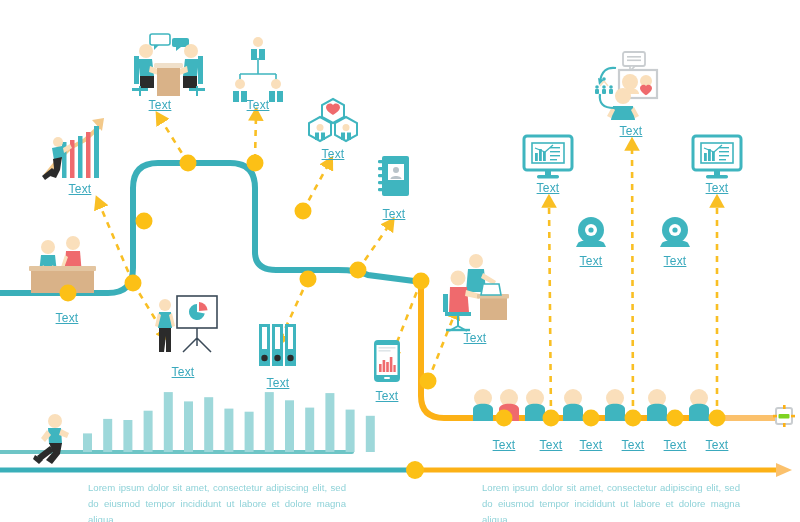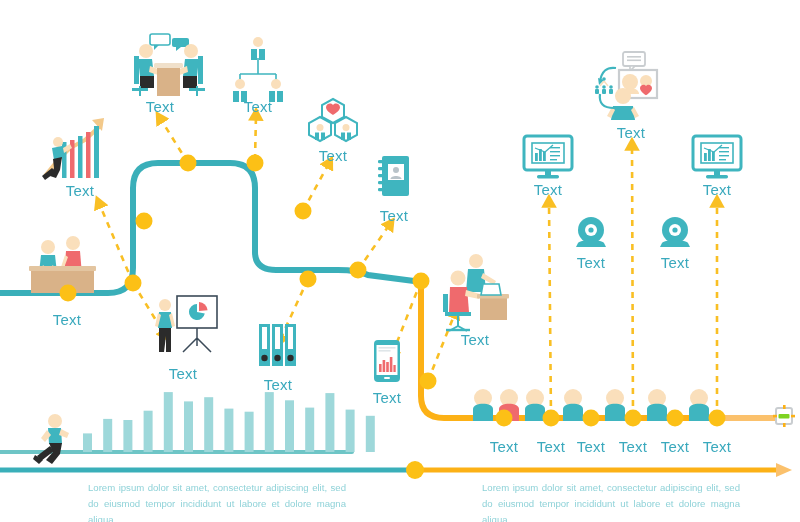--- a/index.html
+++ b/index.html
@@ -1,19 +1,19 @@
 <!DOCTYPE html>
 <html><head>
 <meta charset="utf-8">
 <style>
   html,body{margin:0;padding:0;background:#ffffff;}
   body{width:800px;height:522px;overflow:hidden;font-family:"Liberation Sans",sans-serif;}
   #stage{position:relative;width:800px;height:522px;background:#fff;}
   #stage svg{position:absolute;left:0;top:0;width:800px;height:522px;}
-  .lbl{position:absolute;color:#3aa9bd;font-family:"Liberation Sans",sans-serif;font-size:15px;white-space:nowrap;transform:translateX(-50%);letter-spacing:.2px;}
+  .lbl{position:absolute;color:#3aa9bd;font-family:"Liberation Sans",sans-serif;font-size:12px;white-space:nowrap;transform:translateX(-50%);letter-spacing:.2px;text-decoration:underline;}
   .para{position:absolute;color:#8fd2d8;font-family:"Liberation Sans",sans-serif;font-size:9.6px;line-height:16px;text-align:justify;width:258px;}
 </style>
 </head>
 <body>
 
 <div id="stage">
 
 <svg viewBox="0 0 800 522" xmlns="http://www.w3.org/2000/svg">
   <defs>
     <marker id="mArrowY" markerWidth="6" markerHeight="6" refX="2.2" refY="3" orient="auto">

